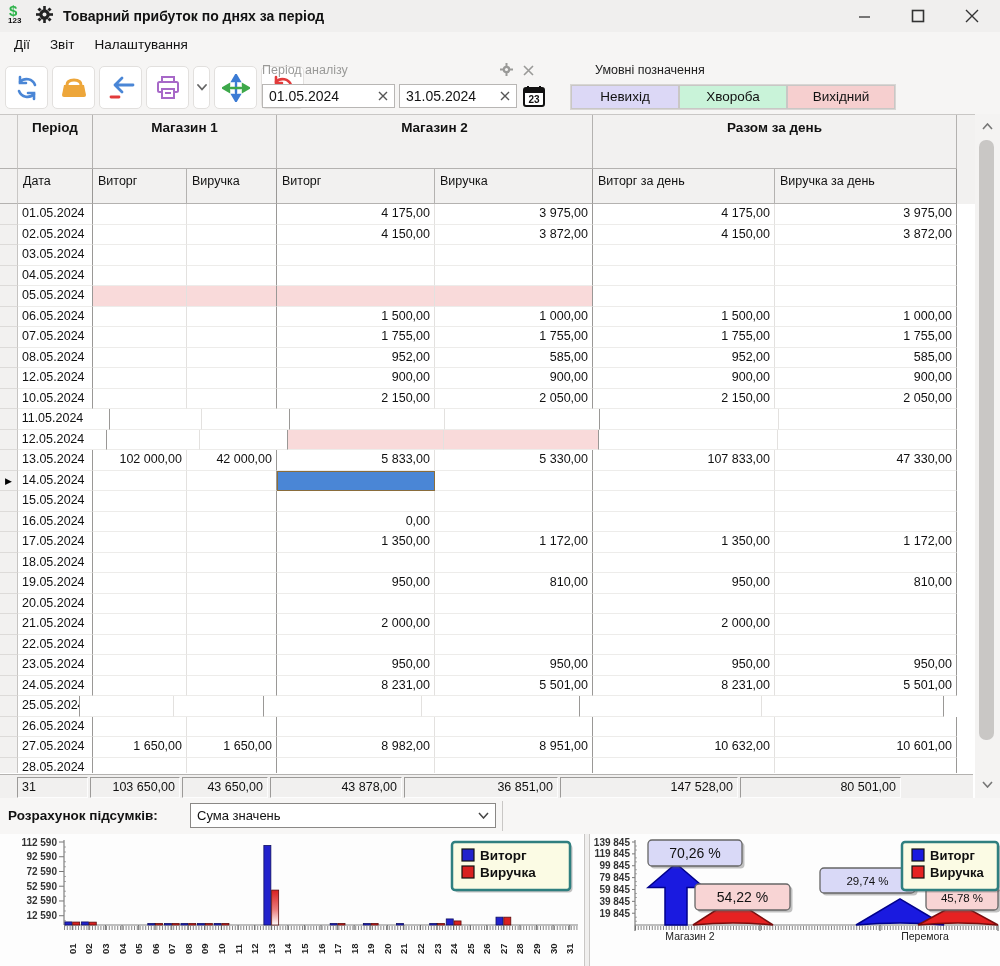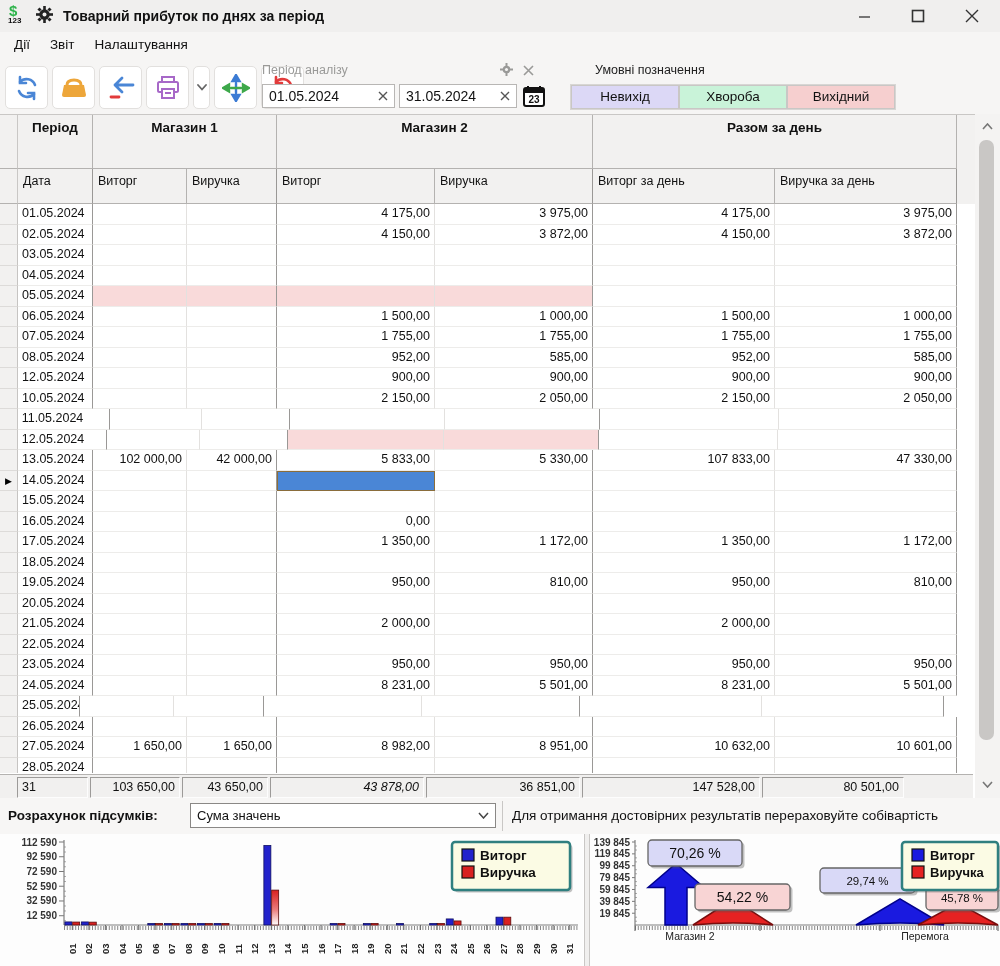--- a/index.html
+++ b/index.html
@@ -546,24 +546,24 @@
           <div class="tcell num sep" style="width: 158px;"></div>
           <div class="tcell num" style="width: 182px;"></div>
           <div class="tcell num sep" style="width: 182px;"></div>
         </div>
       </div>
     <div class="sumrow">
         <div class="" style="width: 16px;"></div>
         <div class="sumcell first" style="width: 71px;">31</div>
         <div class="sumcell" style="width: 90px;">103 650,00</div>
         <div class="sumcell" style="width: 86px;">43 650,00</div>
-        <div class="sumcell" style="width: 154px; font-style: italic;">43 878,00</div>
+        <div class="sumcell" style="width: 132px;">43 878,00</div>
         <div class="sumcell" style="width: 154px;">36 851,00</div>
         <div class="sumcell" style="width: 178px;">147 528,00</div>
-        <div class="sumcell" style="width: 142px;">80 501,00</div>
+        <div class="sumcell" style="width: 161px;">80 501,00</div>
       </div>
   </div>
 
   <div class="vscroll">
     <div class="vs-btn" style="top:2px;">
       <svg width="11" height="7" viewBox="0 0 11 7">
           <path d="M1 6 L5.5 1 L10 6" stroke="#777" stroke-width="1.6" fill="none"></path>
         </svg>
     </div>
     <div class="vs-thumb"></div>
@@ -578,21 +578,20 @@
     <span class="foot-label">Розрахунок підсумків:</span>
     <div class="combo">
       <span class="val">Сума значень</span>
       <span class="chev">
         <svg width="11" height="7" viewBox="0 0 11 7">
             <path d="M1 1 L5.5 6 L10 1" stroke="#444" stroke-width="1.5" fill="none"></path>
           </svg>
       </span>
     </div>
     <div class="foot-div"></div>
-    <span class="foot-msg">Для отримання достовірних результатів перераховуйте собівартість</span>
   </div>
 
   <div class="charts">
     <div style="position:absolute;left:0;top:0;">
       <svg id="chart-left" width="583" height="132">
           <defs>
             <linearGradient id="rg" x1="0" y1="0" x2="0" y2="1">
     <stop offset="0" stop-color="#d92020"></stop>
               <stop offset="0.55" stop-color="#ea7a7a"></stop>
               <stop offset="1" stop-color="#ffffff"></stop>

